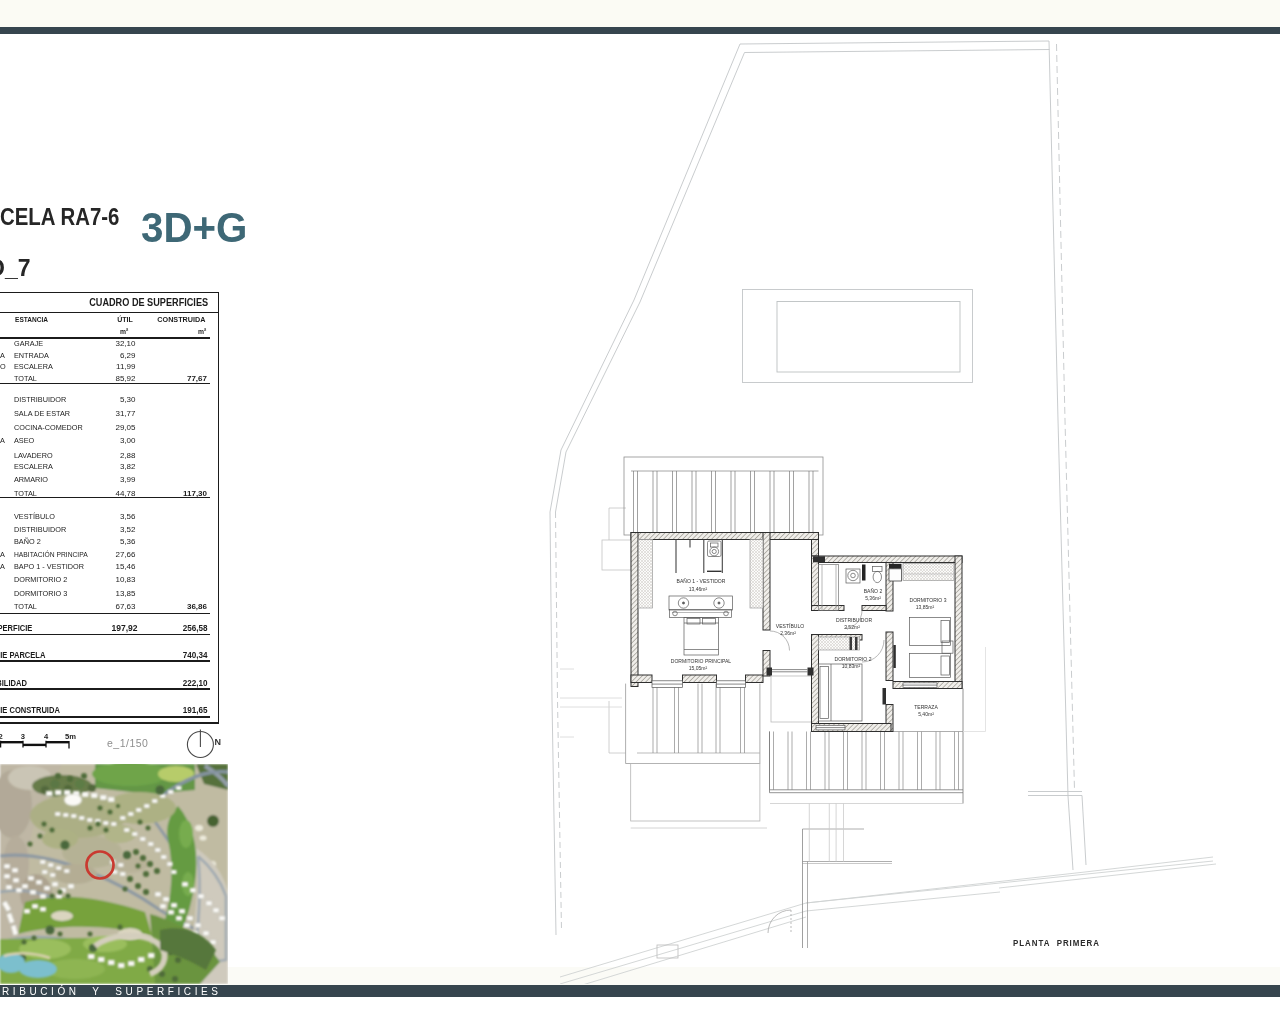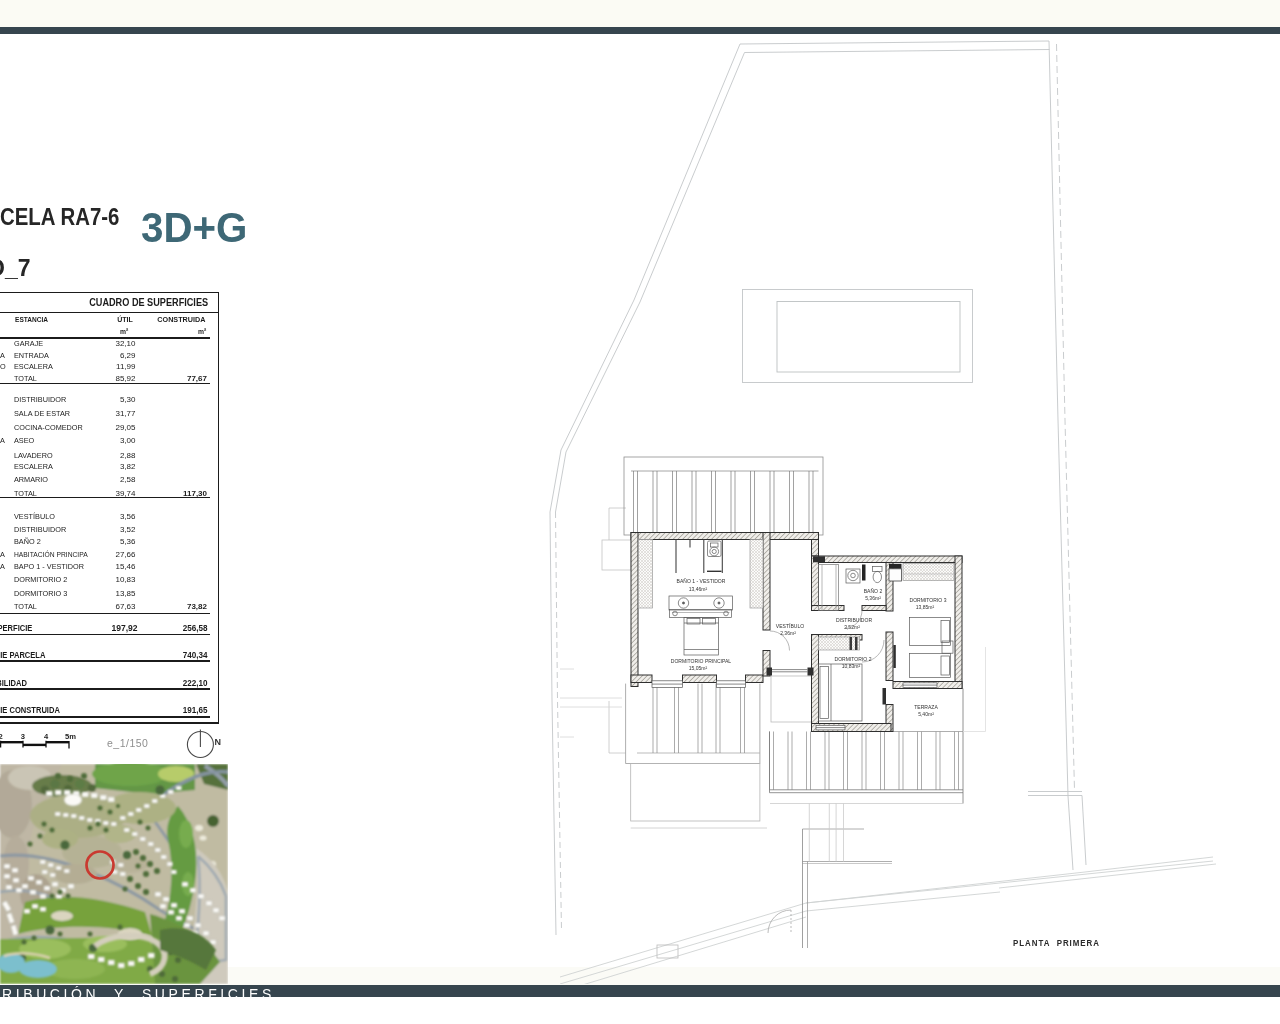--- a/index.html
+++ b/index.html
@@ -1,21 +1,21 @@
 <!DOCTYPE html>
 <html><head><meta charset="utf-8">
 <style>
 * { margin:0; padding:0; box-sizing:border-box; }
 html,body { width:1280px; height:1024px; background:#fff; overflow:hidden; }
 body { font-family:"Liberation Sans", sans-serif; position:relative; -webkit-font-smoothing:antialiased; }
 .abs { position:absolute; }
 #topcream { left:0; top:0; width:1280px; height:27px; background:#fbfbf4; }
 #topbar { left:0; top:27px; width:1280px; height:7px; background:#36454e; }
 #botband { left:0; top:967px; width:1280px; height:18px; background:#fbfbf6; }
-#botbar { left:0; top:984.5px; width:1280px; height:12px; background:#36454e; color:#fdfdfd; font-size:14px; letter-spacing:3.6px; }
+#botbar { left:0; top:984.5px; width:1280px; height:12px; background:#36454e; color:#fdfdfd; font-size:10px; letter-spacing:3.6px; }
 #botbar span { position:absolute; left:2px; top:1.6px; }
 #t1 { left:0; top:203px; font-size:24px; font-weight:bold; color:#262626; transform:scaleX(0.85); transform-origin:0 0; white-space:nowrap; }
 #t2 { left:141px; top:203.5px; font-size:42px; font-weight:bold; color:#3e6876; transform:scaleX(0.96); transform-origin:0 0; }
 #t3 { left:-13px; top:255px; font-size:23px; font-weight:bold; color:#262626; }
 #tbl { left:0; top:0; width:222px; height:730px; color:#1b1b1b; }
 .hl { position:absolute; left:0; background:#1b1b1b; }
 .r { position:absolute; left:0; width:220px; height:11px; font-size:8px; white-space:nowrap; }
 .r span { position:absolute; }
 .n { left:14px; transform:scaleX(0.91); transform-origin:0 0; }
 .nb { left:15px; font-weight:bold; transform:scaleX(0.95); transform-origin:0 0; }
@@ -103,25 +103,25 @@
 <div class="r" style="top:451px">
       <span class="n">LAVADERO</span>
       <span class="u">2,88</span>
     </div>
 <div class="r" style="top:462px">
       <span class="n">ESCALERA</span>
       <span class="u">3,82</span>
     </div>
 <div class="r" style="top:475px">
       <span class="n">ARMARIO</span>
-      <span class="u">2,58</span>
+      <span class="u">3,99</span>
     </div>
 <div class="r" style="top:488.5px">
       <span class="n">TOTAL</span>
-      <span class="u">39,74</span>
+      <span class="u">44,78</span>
       <span class="cb">117,30</span>
     </div>
 <div class="r" style="top:511.5px">
       <span class="n">VESTÍBULO</span>
       <span class="u">3,56</span>
     </div>
 <div class="r" style="top:524.5px">
       <span class="n">DISTRIBUIDOR</span>
       <span class="u">3,52</span>
     </div>
@@ -143,21 +143,21 @@
       <span class="n">DORMITORIO 2</span>
       <span class="u">10,83</span>
     </div>
 <div class="r" style="top:588.5px">
       <span class="n">DORMITORIO 3</span>
       <span class="u">13,85</span>
     </div>
 <div class="r" style="top:601.5px">
       <span class="n">TOTAL</span>
       <span class="u">67,63</span>
-      <span class="cb">73,82</span>
+      <span class="cb">36,86</span>
     </div>
 <div class="r" style="top:622.6px">
       <span class="sn" style="left:-13px">SUPERFICIE</span>
       <span class="su">197,92</span>
       <span class="sc">256,58</span>
     </div>
 <div class="r" style="top:649.6px">
       <span class="sn" style="left:-38px">SUPERFICIE PARCELA</span>
       <span class="sc">740,34</span>
     </div>

